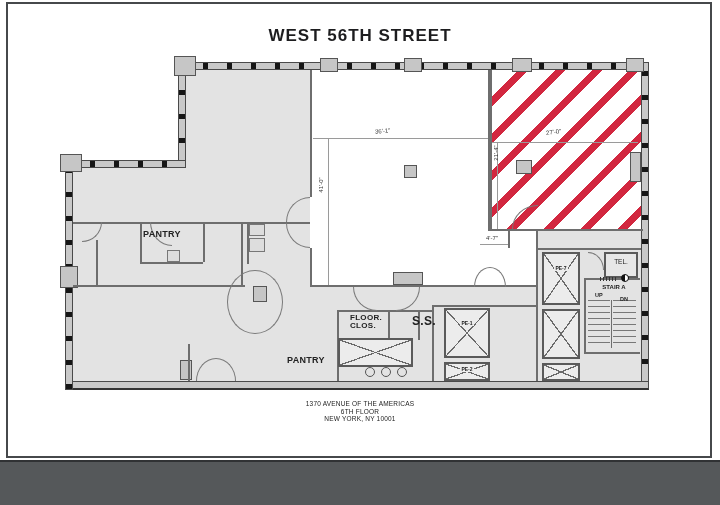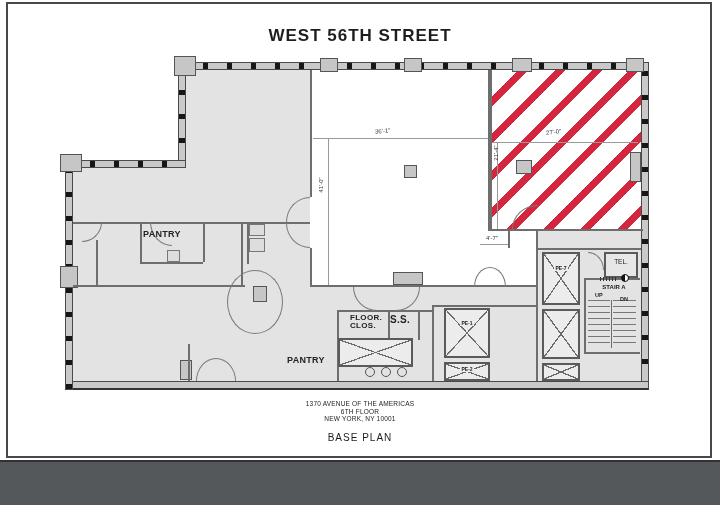--- a/index.html
+++ b/index.html
@@ -160,33 +160,32 @@
   <div class="abs small-label" style="left:594px;top:284px;width:40px;text-align:center;font-weight:700;">STAIR A</div>
   <div class="abs tiny-label" style="left:595px;top:292px;">UP</div>
   <div class="abs tiny-label" style="left:620px;top:296px;">DN</div>
 
   <div class="abs room-label" style="left:143px;top:229px;">PANTRY</div>
   <div class="abs room-label" style="left:287px;top:355px;">PANTRY</div>
   <div class="abs room-label" style="left:350px;top:314px;font-size:8px;line-height:8px;">
     <div>FLOOR.</div>
     <div>CLOS.</div>
   </div>
-  <div class="abs room-label" style="left:390px;top:314px;font-size:10px;">S.S.</div>
+  <div class="abs room-label" style="left:412px;top:314px;font-size:12px;">S.S.</div>
 
   <div class="abs dim-line" style="left:313px;top:138px;width:175px;height:1px;"></div>
   <div class="abs dim-line" style="left:328px;top:138px;width:1px;height:147px;"></div>
   <div class="abs dim-line" style="left:492px;top:142px;width:146px;height:1px;"></div>
   <div class="abs dim-line" style="left:497px;top:142px;width:1px;height:87px;"></div>
   <div class="abs dim-line" style="left:480px;top:244px;width:28px;height:1px;"></div>
 
   <div class="abs dim-text" style="left:375px;top:128px;transform:rotate(-6deg);">36'-1"</div>
   <div class="abs dim-text" style="left:313px;top:182px;transform:rotate(-90deg);">41'-0"</div>
   <div class="abs dim-text" style="left:546px;top:129px;transform:rotate(-8deg);">27'-0"</div>
   <div class="abs dim-text" style="left:488px;top:150px;transform:rotate(-90deg);">21'-4"</div>
   <div class="abs dim-text" style="left:486px;top:235px;">4'-7"</div>
 
   <div class="abs footer">
     <div class="addr">1370 AVENUE OF THE AMERICAS</div>
     <div class="addr">6TH  FLOOR</div>
     <div class="addr">NEW YORK, NY 10001</div>
-    <div class="plan-name">BASE PLAN</div>
   </div>
 </div>
 
 </body></html>

